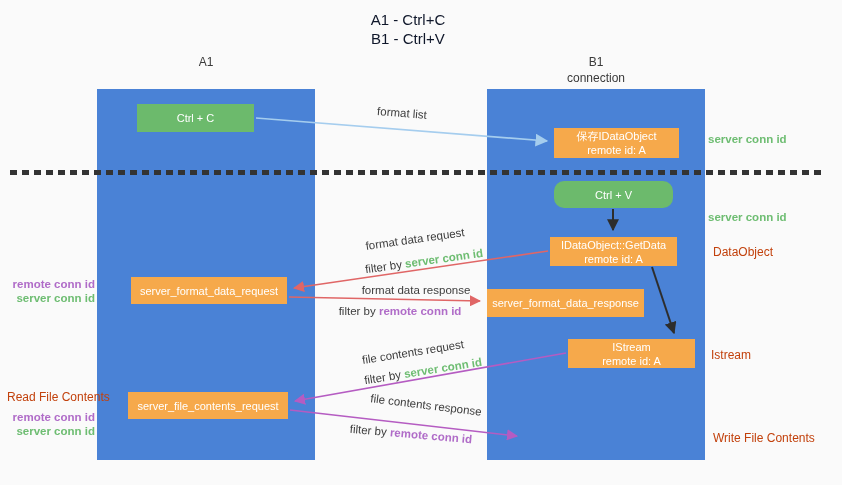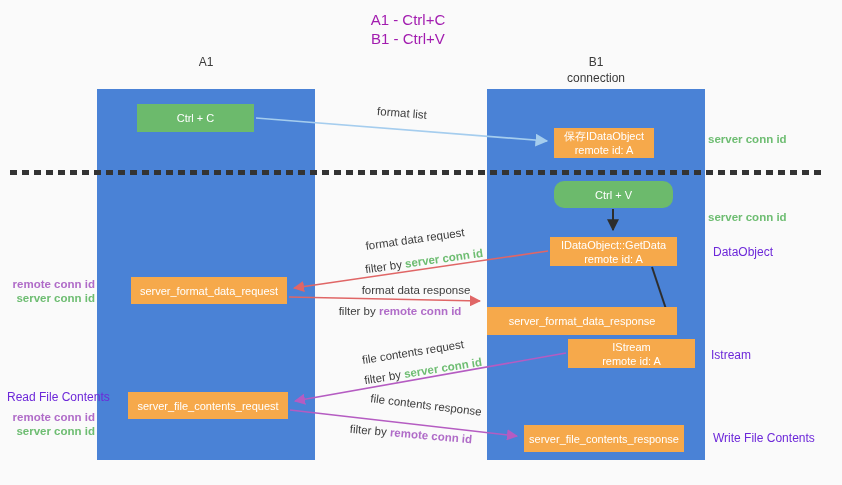--- a/index.html
+++ b/index.html
@@ -6,21 +6,21 @@
   html,body { background:#f3f3f3; }
   body { font-family:"Liberation Sans", sans-serif; }
   #canvas {
     position:relative; width:842px; height:485px;
     background:#fafafa; overflow:hidden;
     color:#3d3d3d;
   }
   .abs { position:absolute; }
   .title {
     left:308px; top:10px; width:200px; text-align:center;
-    font-size:15px; line-height:19px; color:#a21caf;
+    font-size:15px; line-height:19px; color:#0f172a;
   }
   .lane-header {
     top:54px; width:218px; text-align:center;
     font-size:12px; line-height:16px; color:#3a3a3a;
   }
   .lane {
     top:89px; width:218px; height:371px; background:#4a82d6;
   }
   .dotted-line {
     left:10px; top:170px; width:813px; height:5px;
@@ -32,21 +32,21 @@
   }
   .node.green { background:#6cba6c; }
   .node.orange { background:#f6a94b; }
   svg.overlay { position:absolute; left:0; top:0; pointer-events:none; }
   .arrow-label {
     position:absolute; white-space:nowrap; font-size:11.5px; color:#3d3d3d;
     transform-origin:center center;
   }
   .key-green { color:#6ebd72; font-weight:bold; }
   .key-purple { color:#b06cc8; font-weight:bold; }
-  .side-label { position:absolute; white-space:nowrap; font-size:12px; color:#6d28d9; }
+  .side-label { position:absolute; white-space:nowrap; font-size:12px; color:#c2410c; }
   .side-label.bold-green { color:#6ebd72; font-weight:bold; font-size:11.5px; }
   .side-label.bold-purple { color:#b06cc8; font-weight:bold; font-size:11.5px; }
   .right-align { text-align:right; }
 </style>
 </head>
 <body>
 
 <div id="canvas">
 
   <div class="abs title">
@@ -88,54 +88,51 @@
     <line x1="289" y1="297" x2="480" y2="301" stroke="#e06666" stroke-width="1.6" marker-end="url(#m-red)"></line>
     <line x1="652" y1="267" x2="674" y2="333" stroke="#2d2d2d" stroke-width="2" marker-end="url(#m-black)"></line>
     <line x1="566" y1="353" x2="295" y2="401" stroke="#b55cc2" stroke-width="1.6" marker-end="url(#m-purple)"></line>
     <line x1="290" y1="410" x2="517" y2="436" stroke="#b55cc2" stroke-width="1.6" marker-end="url(#m-purple)"></line>
   </svg>
 
   <div class="abs node green" style="left:137px; top:104px; width:117px; height:28px;">
     <span>Ctrl + C</span>
   </div>
 
-  <div class="abs node orange" style="left:554px; top:128px; width:100px; height:30px;">
+  <div class="abs node orange" style="left:554px; top:128px; width:125px; height:30px;">
     <span>保存IDataObject</span>
     <span>remote id: A</span>
   </div>
 
   <div class="abs node green" style="left:554px; top:181px; width:119px; height:27px;border-radius:10px;">
     <span>Ctrl + V</span>
   </div>
 
   <div class="abs node orange" style="left:550px; top:237px; width:127px; height:29px;">
     <span>IDataObject::GetData</span>
     <span>remote id: A</span>
   </div>
 
   <div class="abs node orange" style="left:131px; top:277px; width:156px; height:27px;">
     <span>server_format_data_request</span>
   </div>
 
-  <div class="abs node orange" style="left:487px; top:307px; width:190px; height:28px;">
+  <div class="abs node orange" style="left:487px; top:289px; width:157px; height:28px;">
     <span>server_format_data_response</span>
   </div>
 
   <div class="abs node orange" style="left:568px; top:339px; width:127px; height:29px;">
     <span>IStream</span>
     <span>remote id: A</span>
   </div>
 
   <div class="abs node orange" style="left:128px; top:392px; width:160px; height:27px;">
     <span>server_file_contents_request</span>
   </div>
 
-  <div class="abs node orange" style="left:524px; top:425px; width:160px; height:27px;">
-    <span>server_file_contents_response</span>
-  </div>
 
   <div class="arrow-label" style="left:402px; top:113px; transform:translate(-50%,-50%) rotate(4.5deg);">format list</div>
 
   <div class="arrow-label" style="left:415px; top:239px; transform:translate(-50%,-50%) rotate(-8deg);">format data request</div>
   <div class="arrow-label" style="left:424px; top:261px; transform:translate(-50%,-50%) rotate(-8deg);">
     <span>filter by</span>
     <span class="key-green">server conn id</span>
   </div>
 
   <div class="arrow-label" style="left:416px; top:290px; transform:translate(-50%,-50%);">format data response</div>

